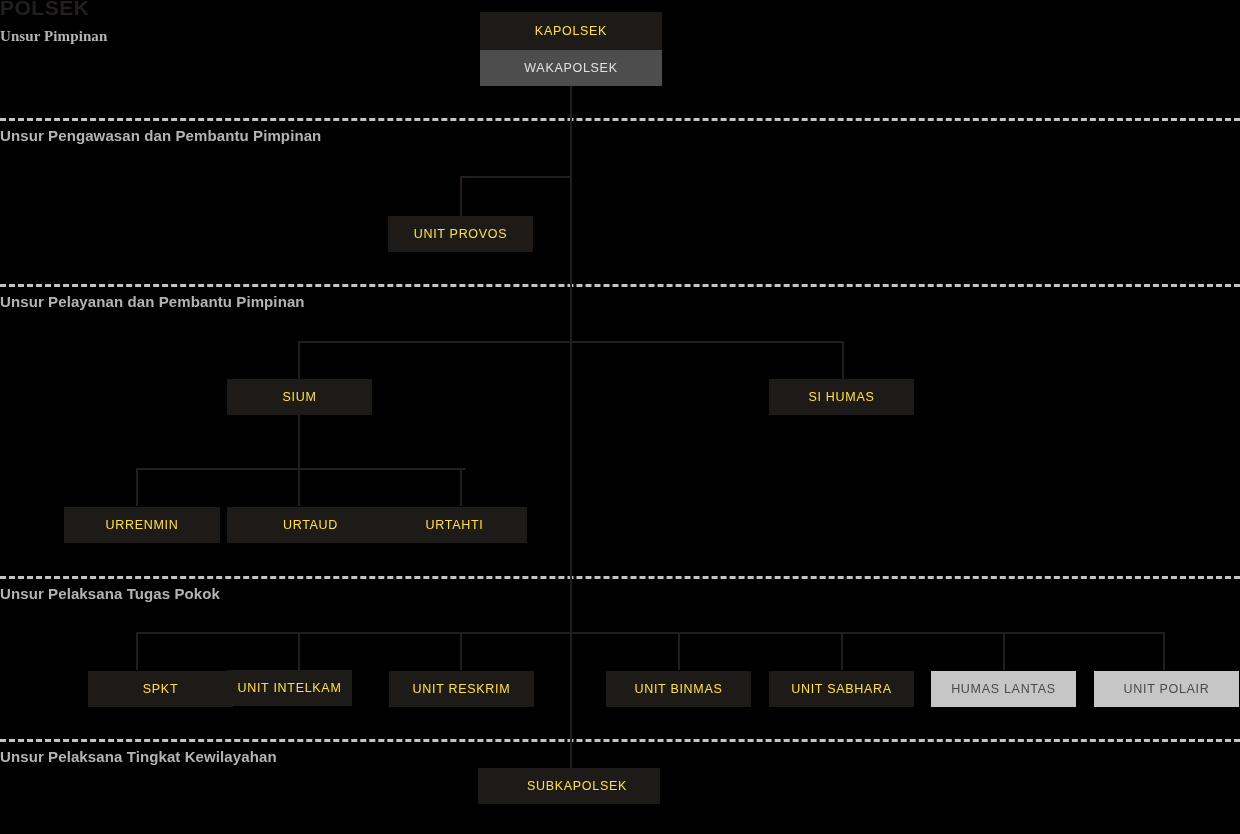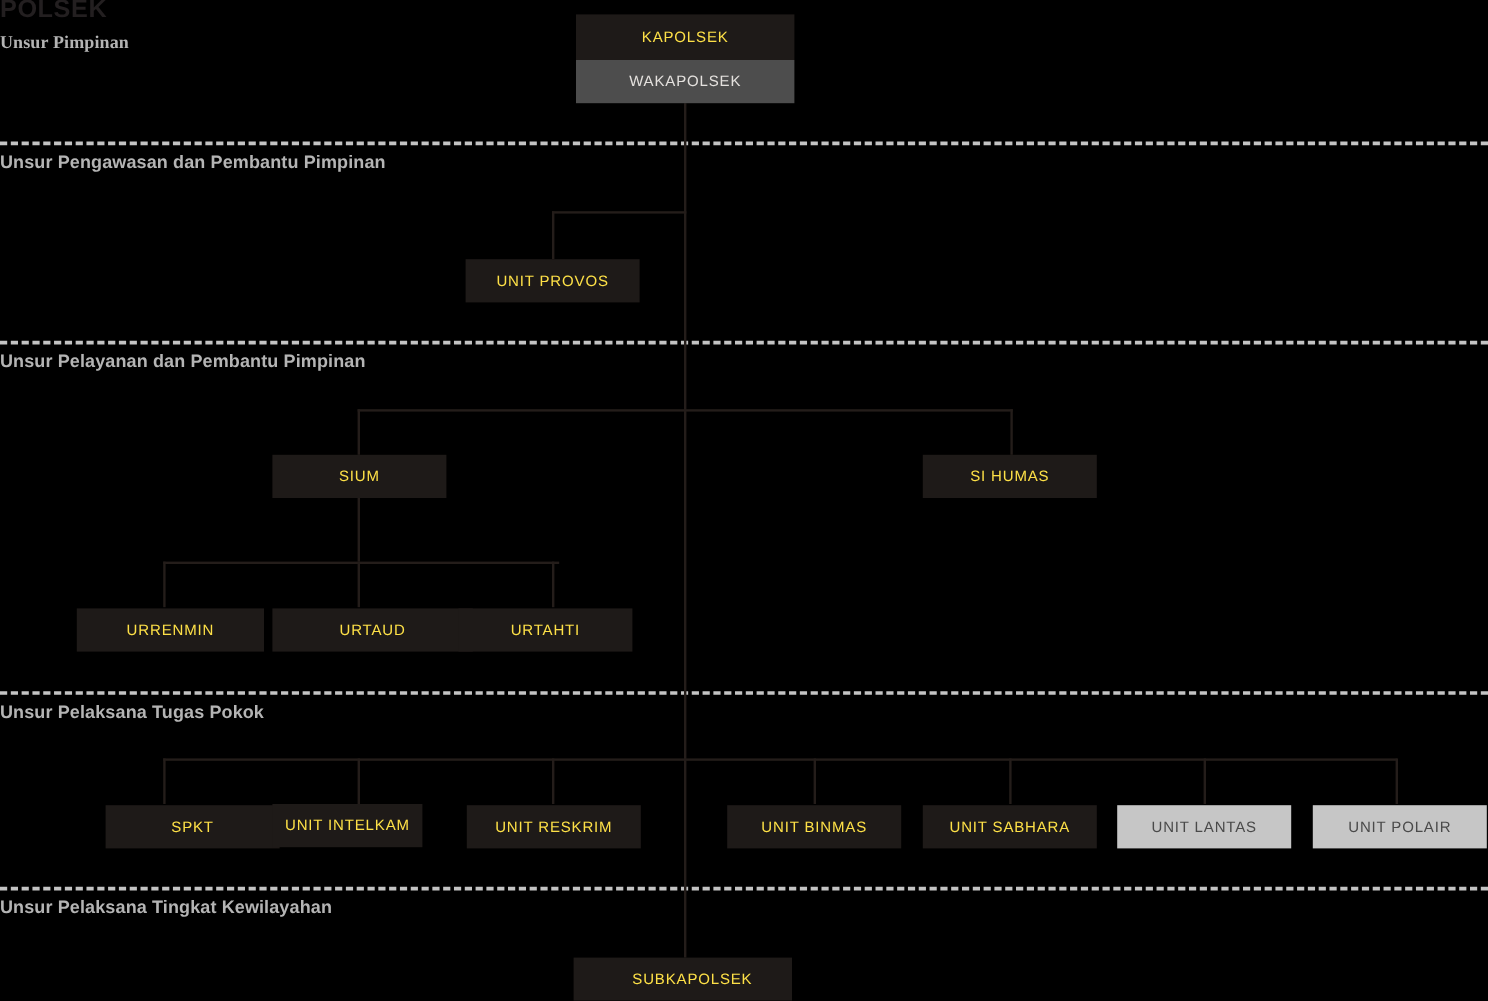--- a/index.html
+++ b/index.html
@@ -139,19 +139,19 @@
   <div class="node dark" style="left:64px; top:671px; width:145px; height:36px;margin-left:24px;">SPKT</div>
 
   <div class="node dark" style="left:227px; top:635px; width:125px; height:36px;margin-top:35px;">UNIT INTELKAM</div>
 
   <div class="node dark" style="left:389px; top:671px; width:145px; height:36px;">UNIT RESKRIM</div>
 
   <div class="node dark" style="left:606px; top:671px; width:145px; height:36px;">UNIT BINMAS</div>
 
   <div class="node dark" style="left:769px; top:671px; width:145px; height:36px;">UNIT SABHARA</div>
 
-  <div class="node light" style="left:931px; top:671px; width:145px; height:36px;">UNIT LANTAS</div>
+  <div class="node light" style="left:931px; top:671px; width:145px; height:36px;">HUMAS LANTAS</div>
 
   <div class="node light" style="left:1094px; top:671px; width:145px; height:36px;">UNIT POLAIR</div>
 
-  <div class="node dark" style="left:478px; top:798px; width:182px; height:36px;padding-left:16px;">SUBKAPOLSEK</div>
+  <div class="node dark" style="left:478px; top:768px; width:182px; height:36px;padding-left:16px;">SUBKAPOLSEK</div>
 
 </div>
 
 </body></html>

